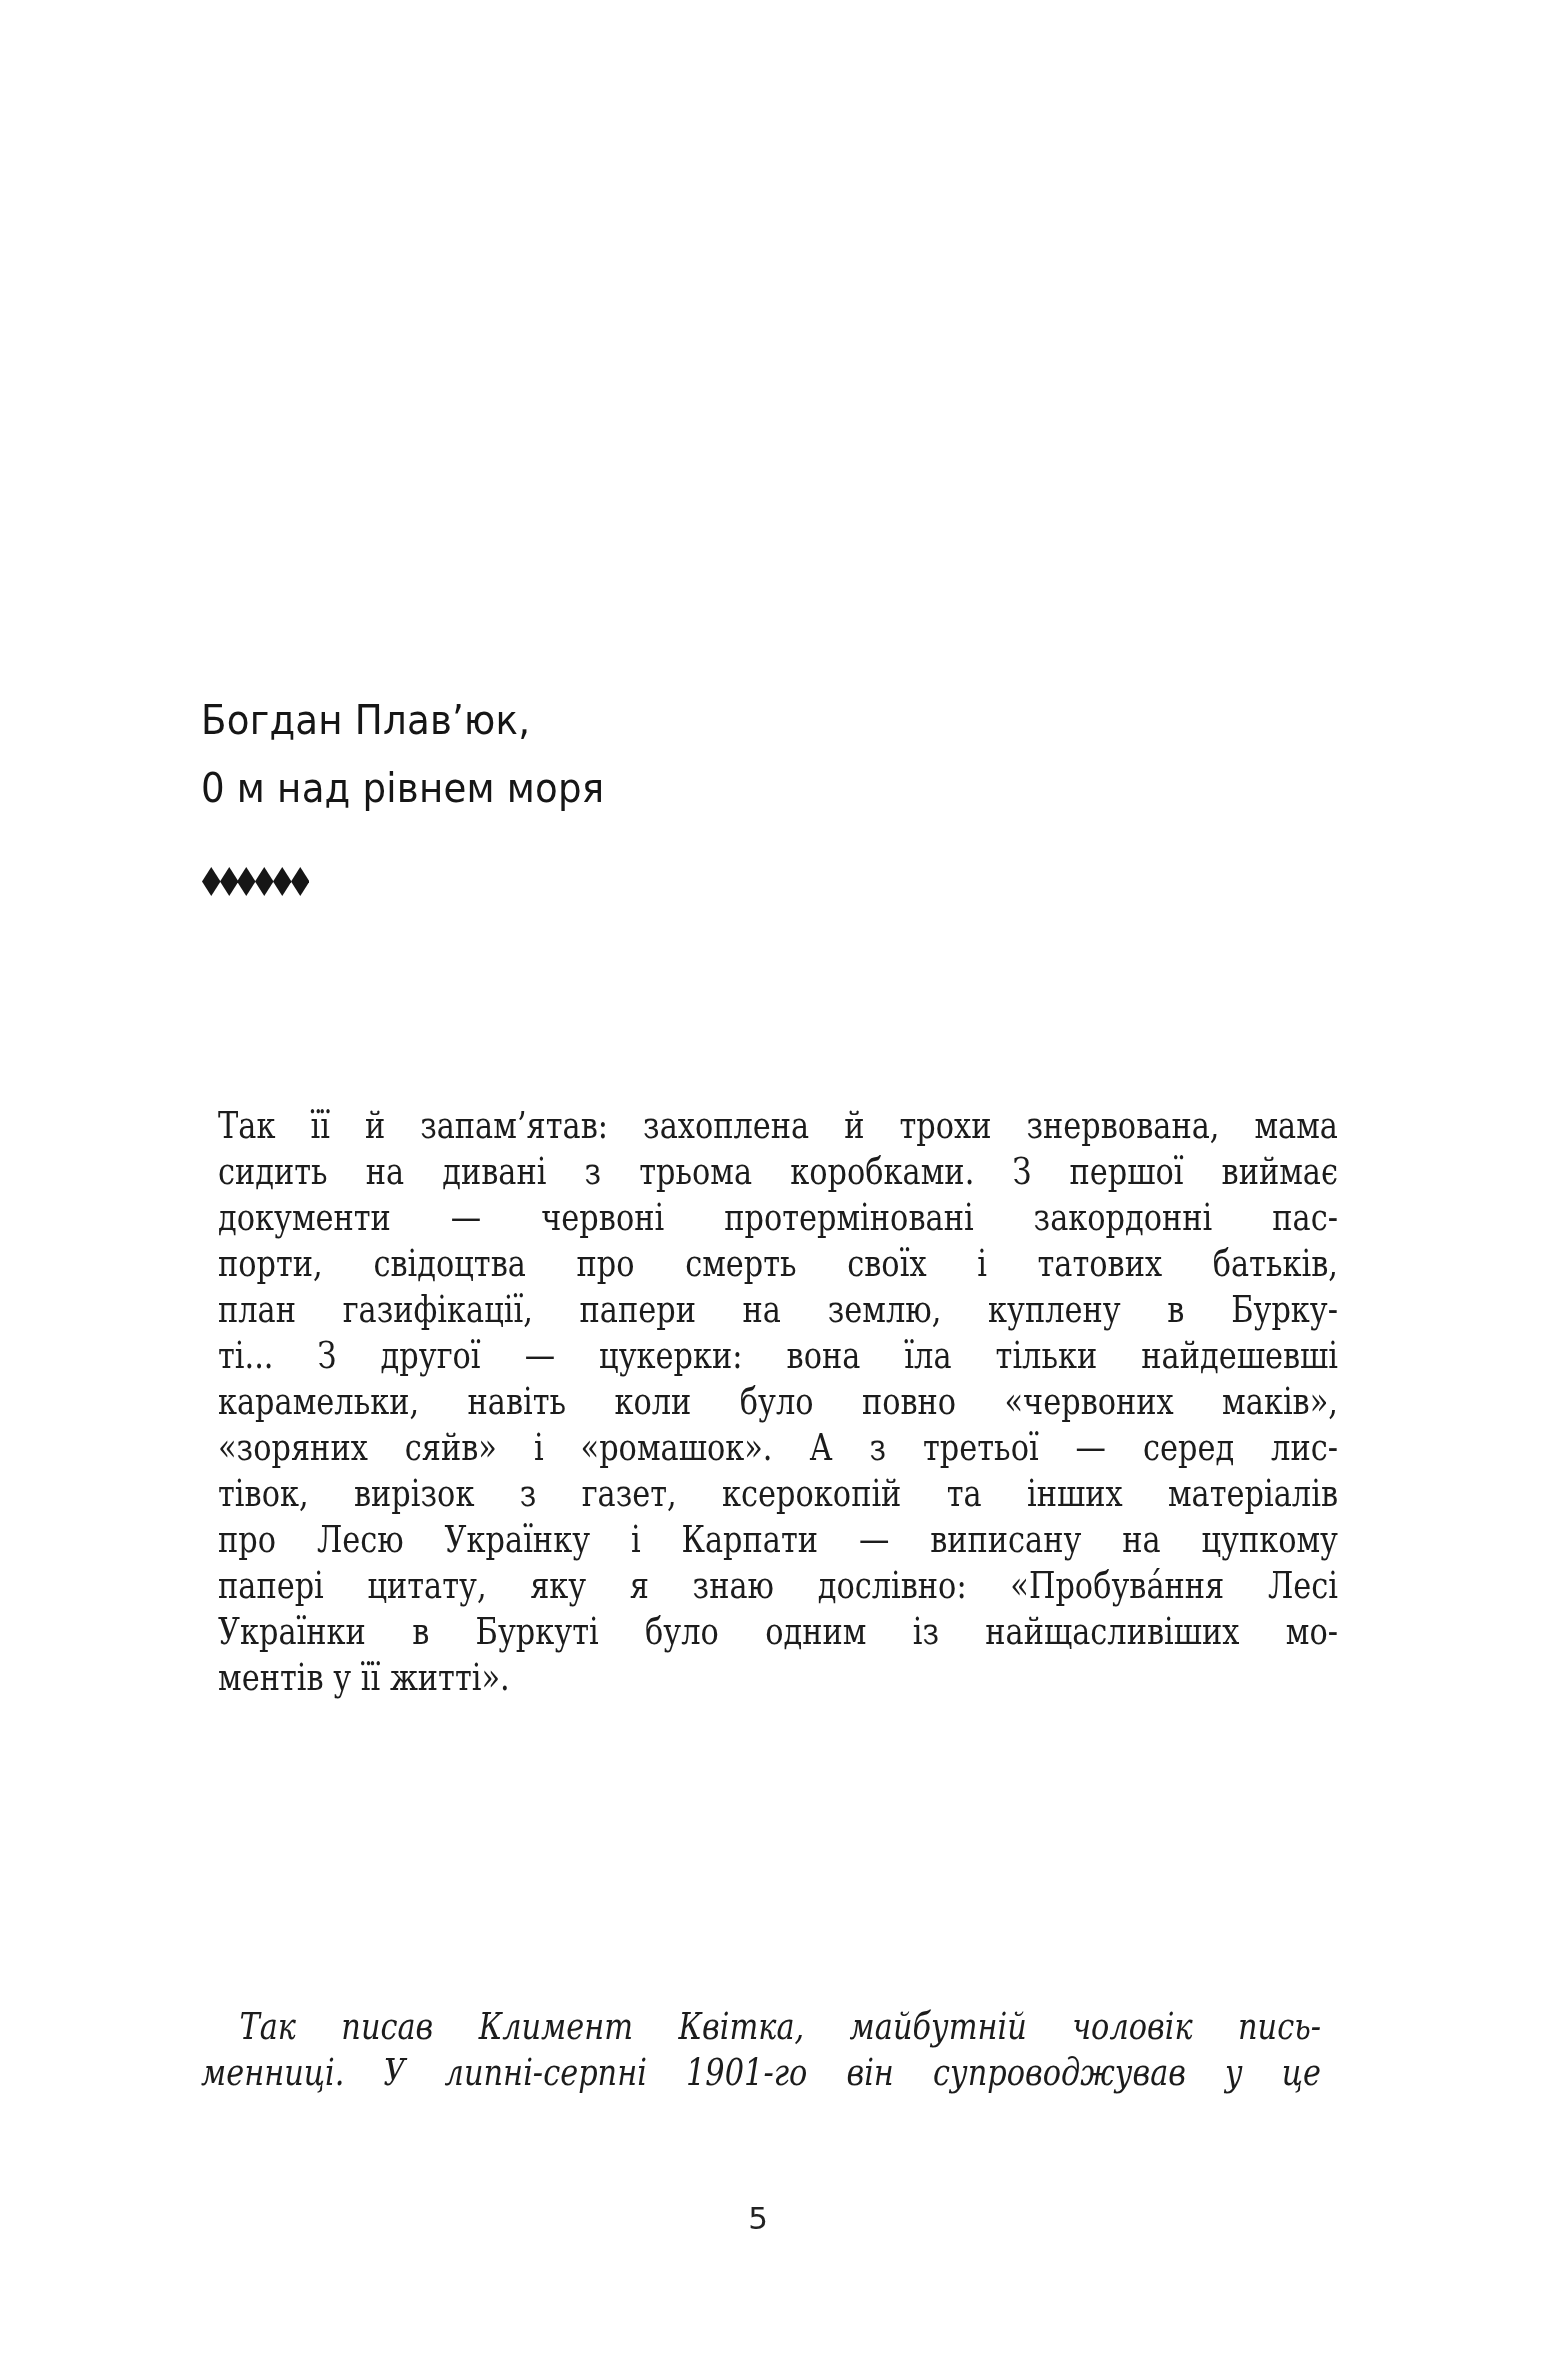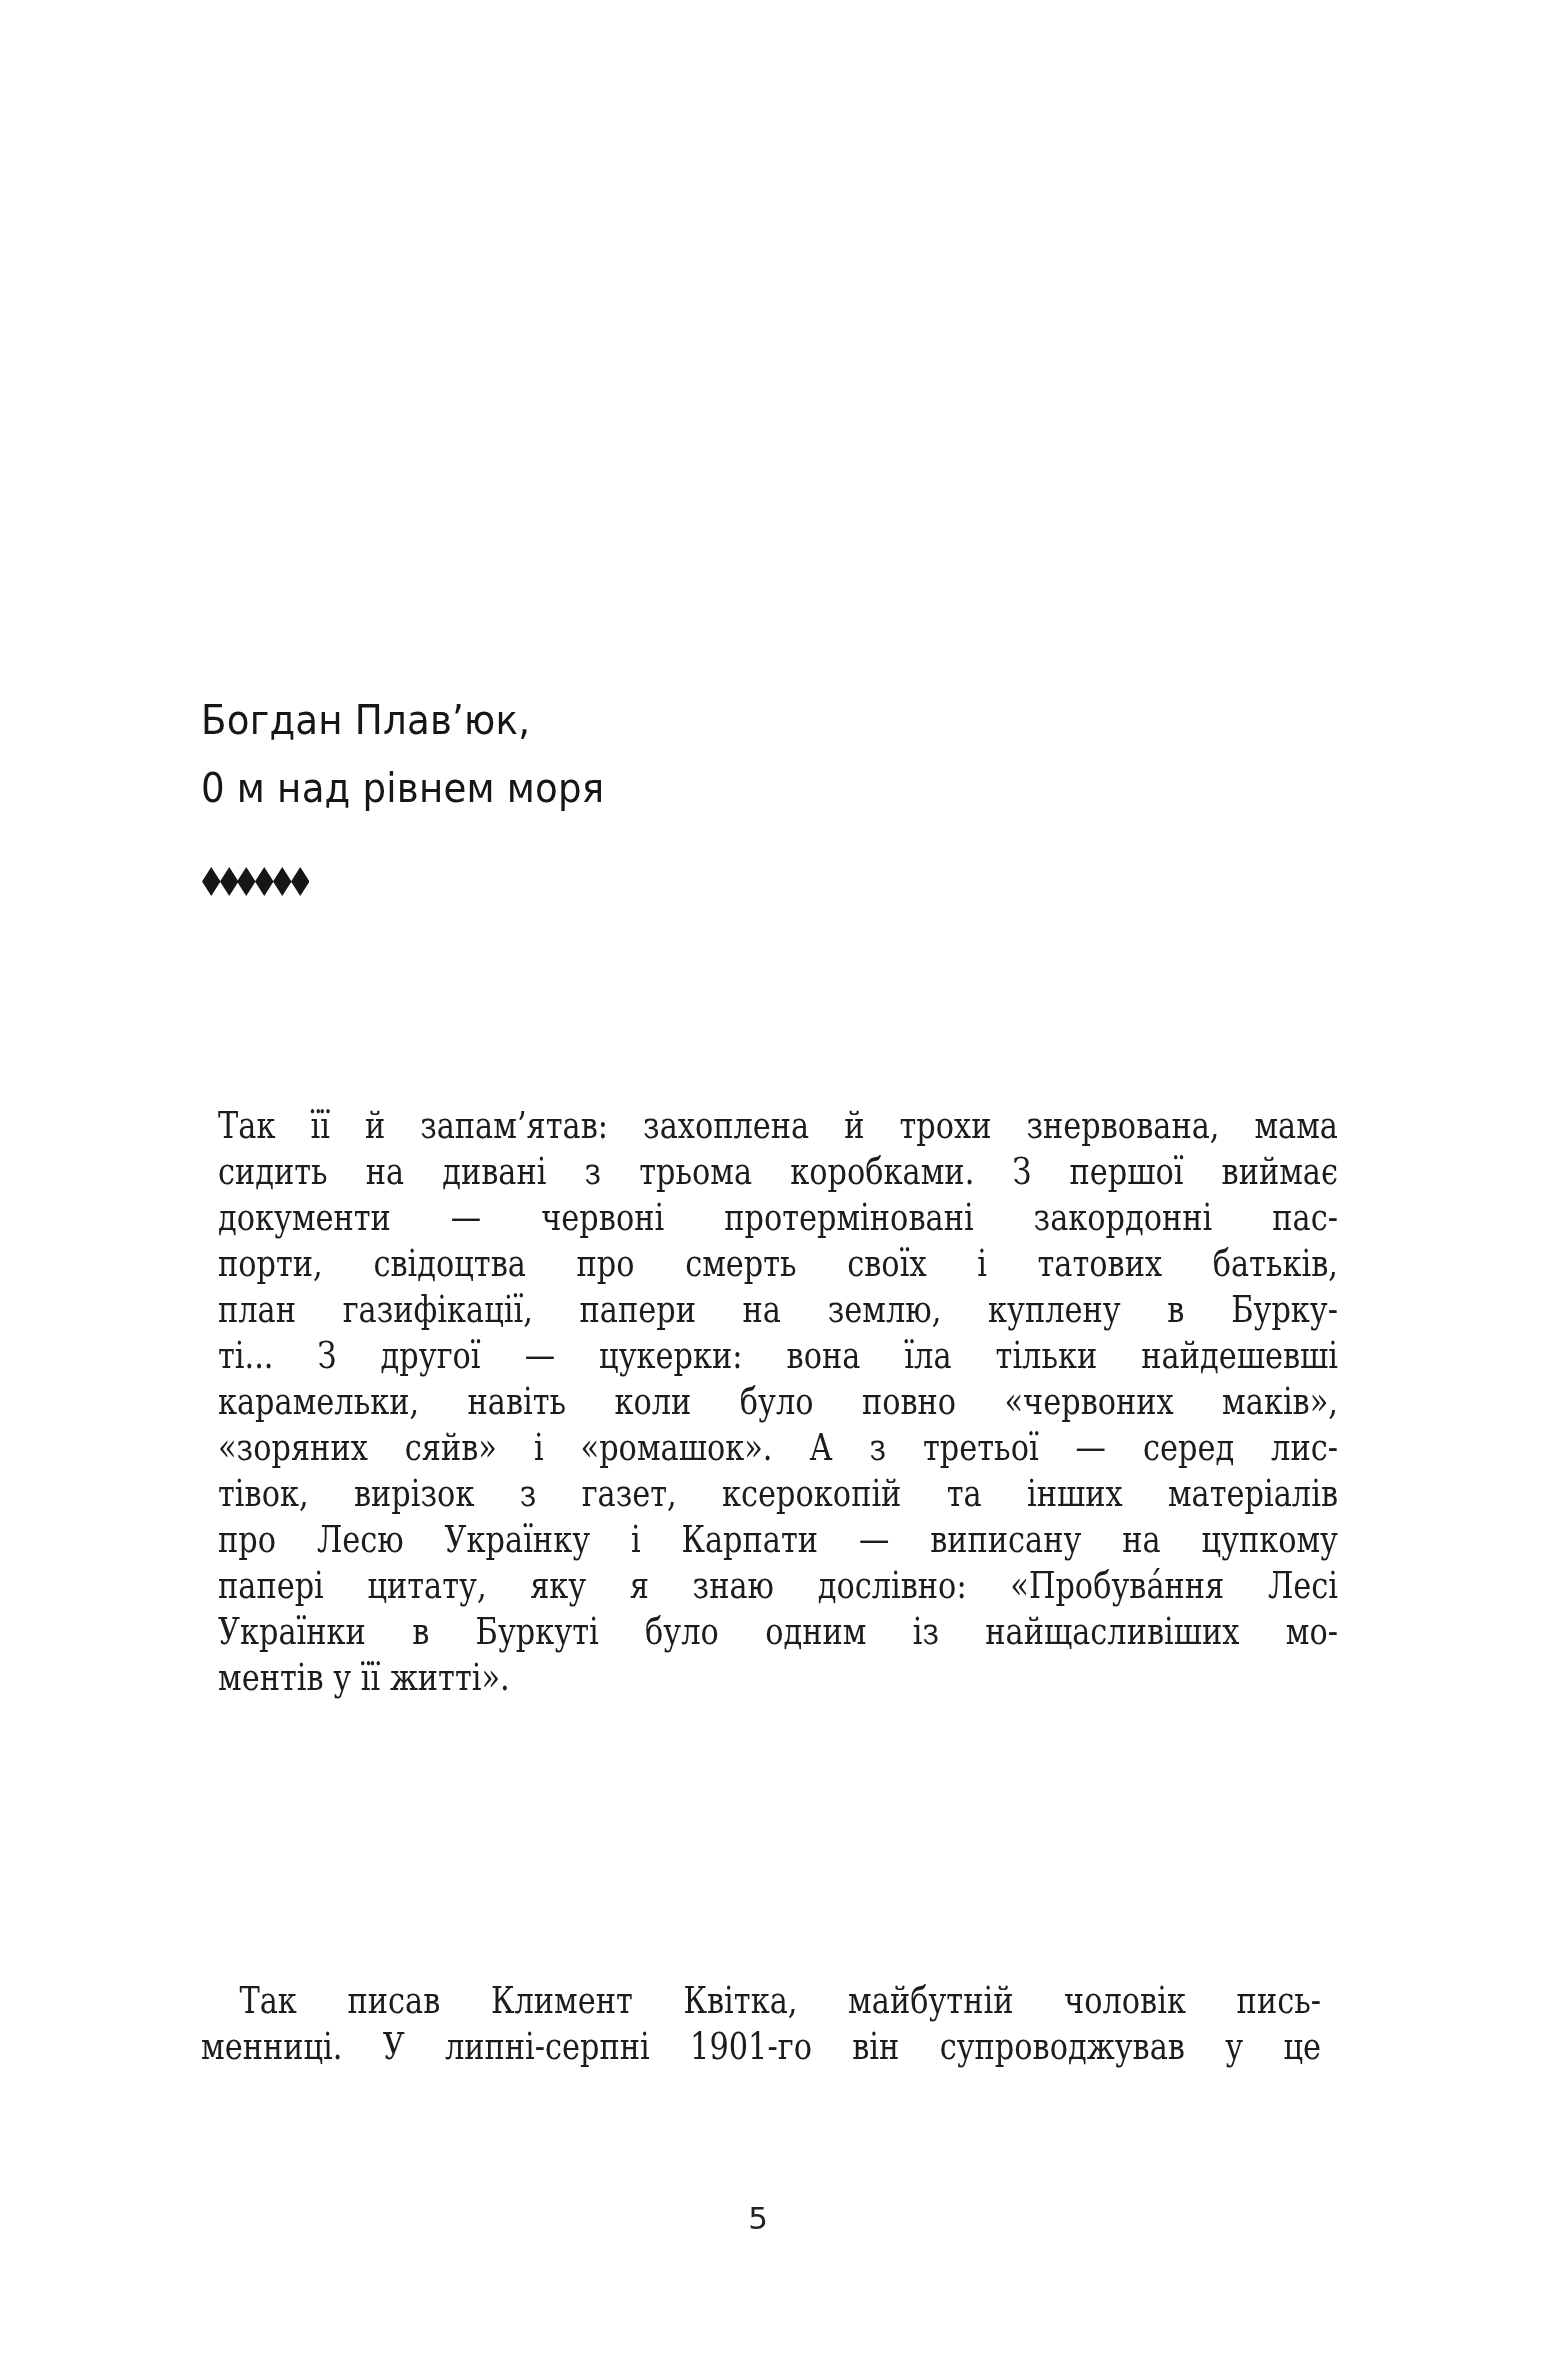--- a/index.html
+++ b/index.html
@@ -69,21 +69,21 @@
       width: 125%;
     }
     .body-text .line.last {
       text-align-last: left;
     }
     .body-text .line.indent {
       padding-left: 48px;
       box-sizing: border-box;
     }
     .p1 { position: absolute; left: 17px; top: 0; width: 100%; }
-    .p2 { position: absolute; left: 0; top: 875px; width: 100%; }
+    .p2 { position: absolute; left: 0; top: 901px; width: 100%; font-style: italic; }
     .page-number {
       position: absolute;
       left: 0;
       width: 1545px;
       top: 2200px;
       text-align: center;
       font-family: "DejaVu Sans", sans-serif;
       font-size: 31px;
       color: #222;
       transform: translateX(-14.5px);

